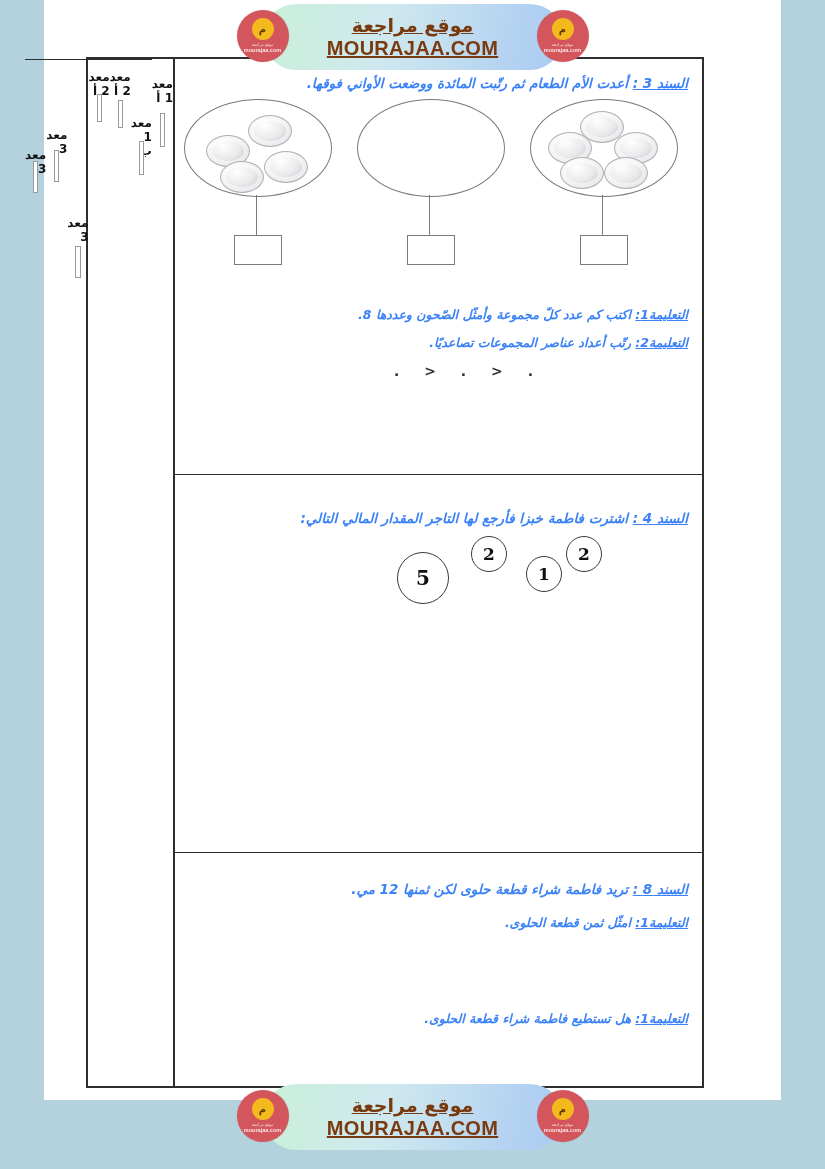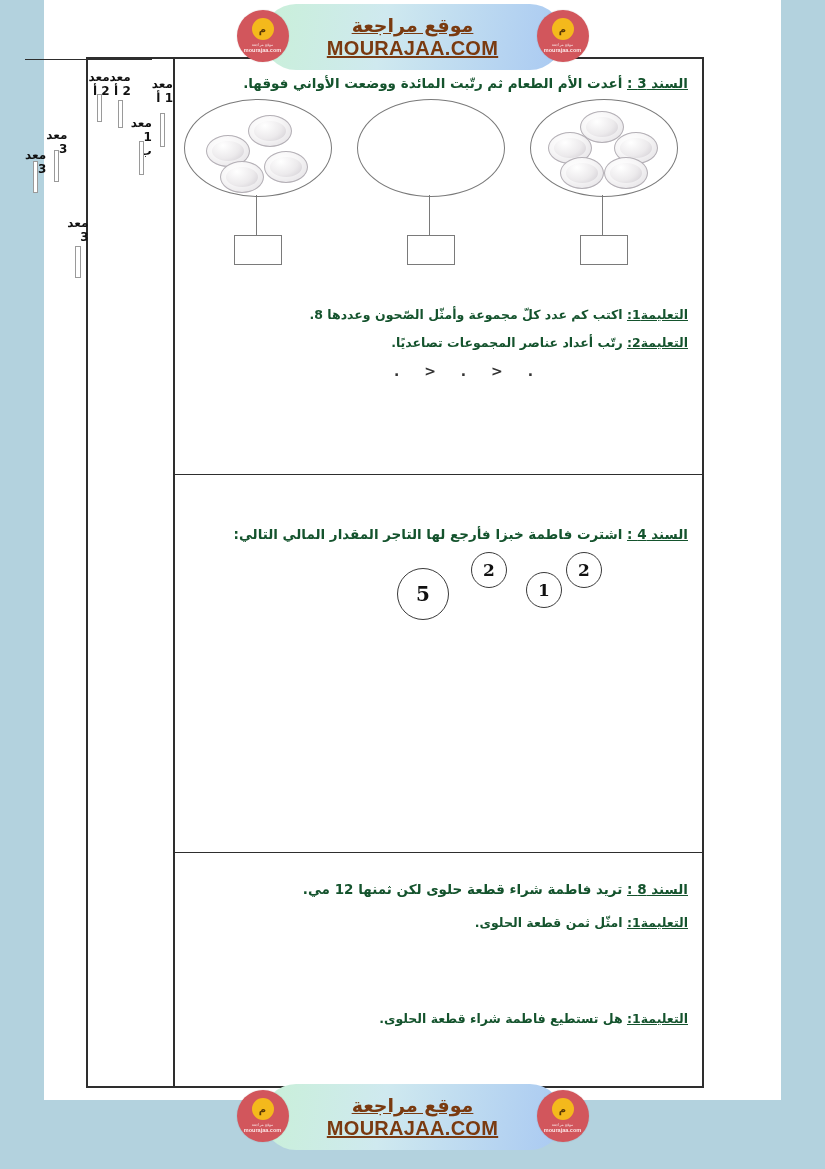--- a/index.html
+++ b/index.html
@@ -108,22 +108,23 @@
   .sc-2{height:122px;}
   .sc-3{height:75px;}
   .sc-4{height:124px;}
   .sc-5{height:225px;}
   .sc-6{height:153px;}
   .sc-7{height:234px;}
 
   
   .ar{
     font-family:"DejaVu Sans","Liberation Sans",sans-serif;
-    direction:rtl;text-align:right;color:#14532d;
+    direction:rtl;text-align:right;color:#3b82f6;
     font-weight:bold;
+    font-style:italic;
   }
   .sanad{font-size:13.5px;margin:0;padding:0 14px 0 0;line-height:1.5;}
   .sanad .u{text-decoration:underline;}
   .taalima{font-size:12.5px;line-height:1.6;padding:0 14px 0 0;margin:0;}
   .taalima .u{text-decoration:underline;}
 
   .row-head{padding-top:14px;}
 
   
   .groups{
@@ -248,21 +249,21 @@
         <span>اكتب كم عدد كلّ مجموعة وأمثّل الصّحون وعددها 8.</span>
       </p>
       <p class="ar taalima" style="margin-top:8px;">
         <span class="u">التعليمة2:</span>
         <span>رتّب أعداد عناصر المجموعات تصاعديًا.</span>
       </p>
       <p class="order-line">.   &gt;   .   &gt;   .</p>
     </div>
 
     <div class="sect s4">
-      <p class="ar sanad" style="margin-top:49px;">
+      <p class="ar sanad" style="margin-top:33px;">
         <span class="u">السند 4 :</span>
         <span>اشترت فاطمة خبزا فأرجع لها التاجر المقدار المالي التالي:</span>
       </p>
 
       <div class="coins">
         <div class="coin coin-a">2</div>
         <div class="coin coin-b">1</div>
         <div class="coin coin-c">2</div>
         <div class="coin coin-d">5</div>
       </div>

